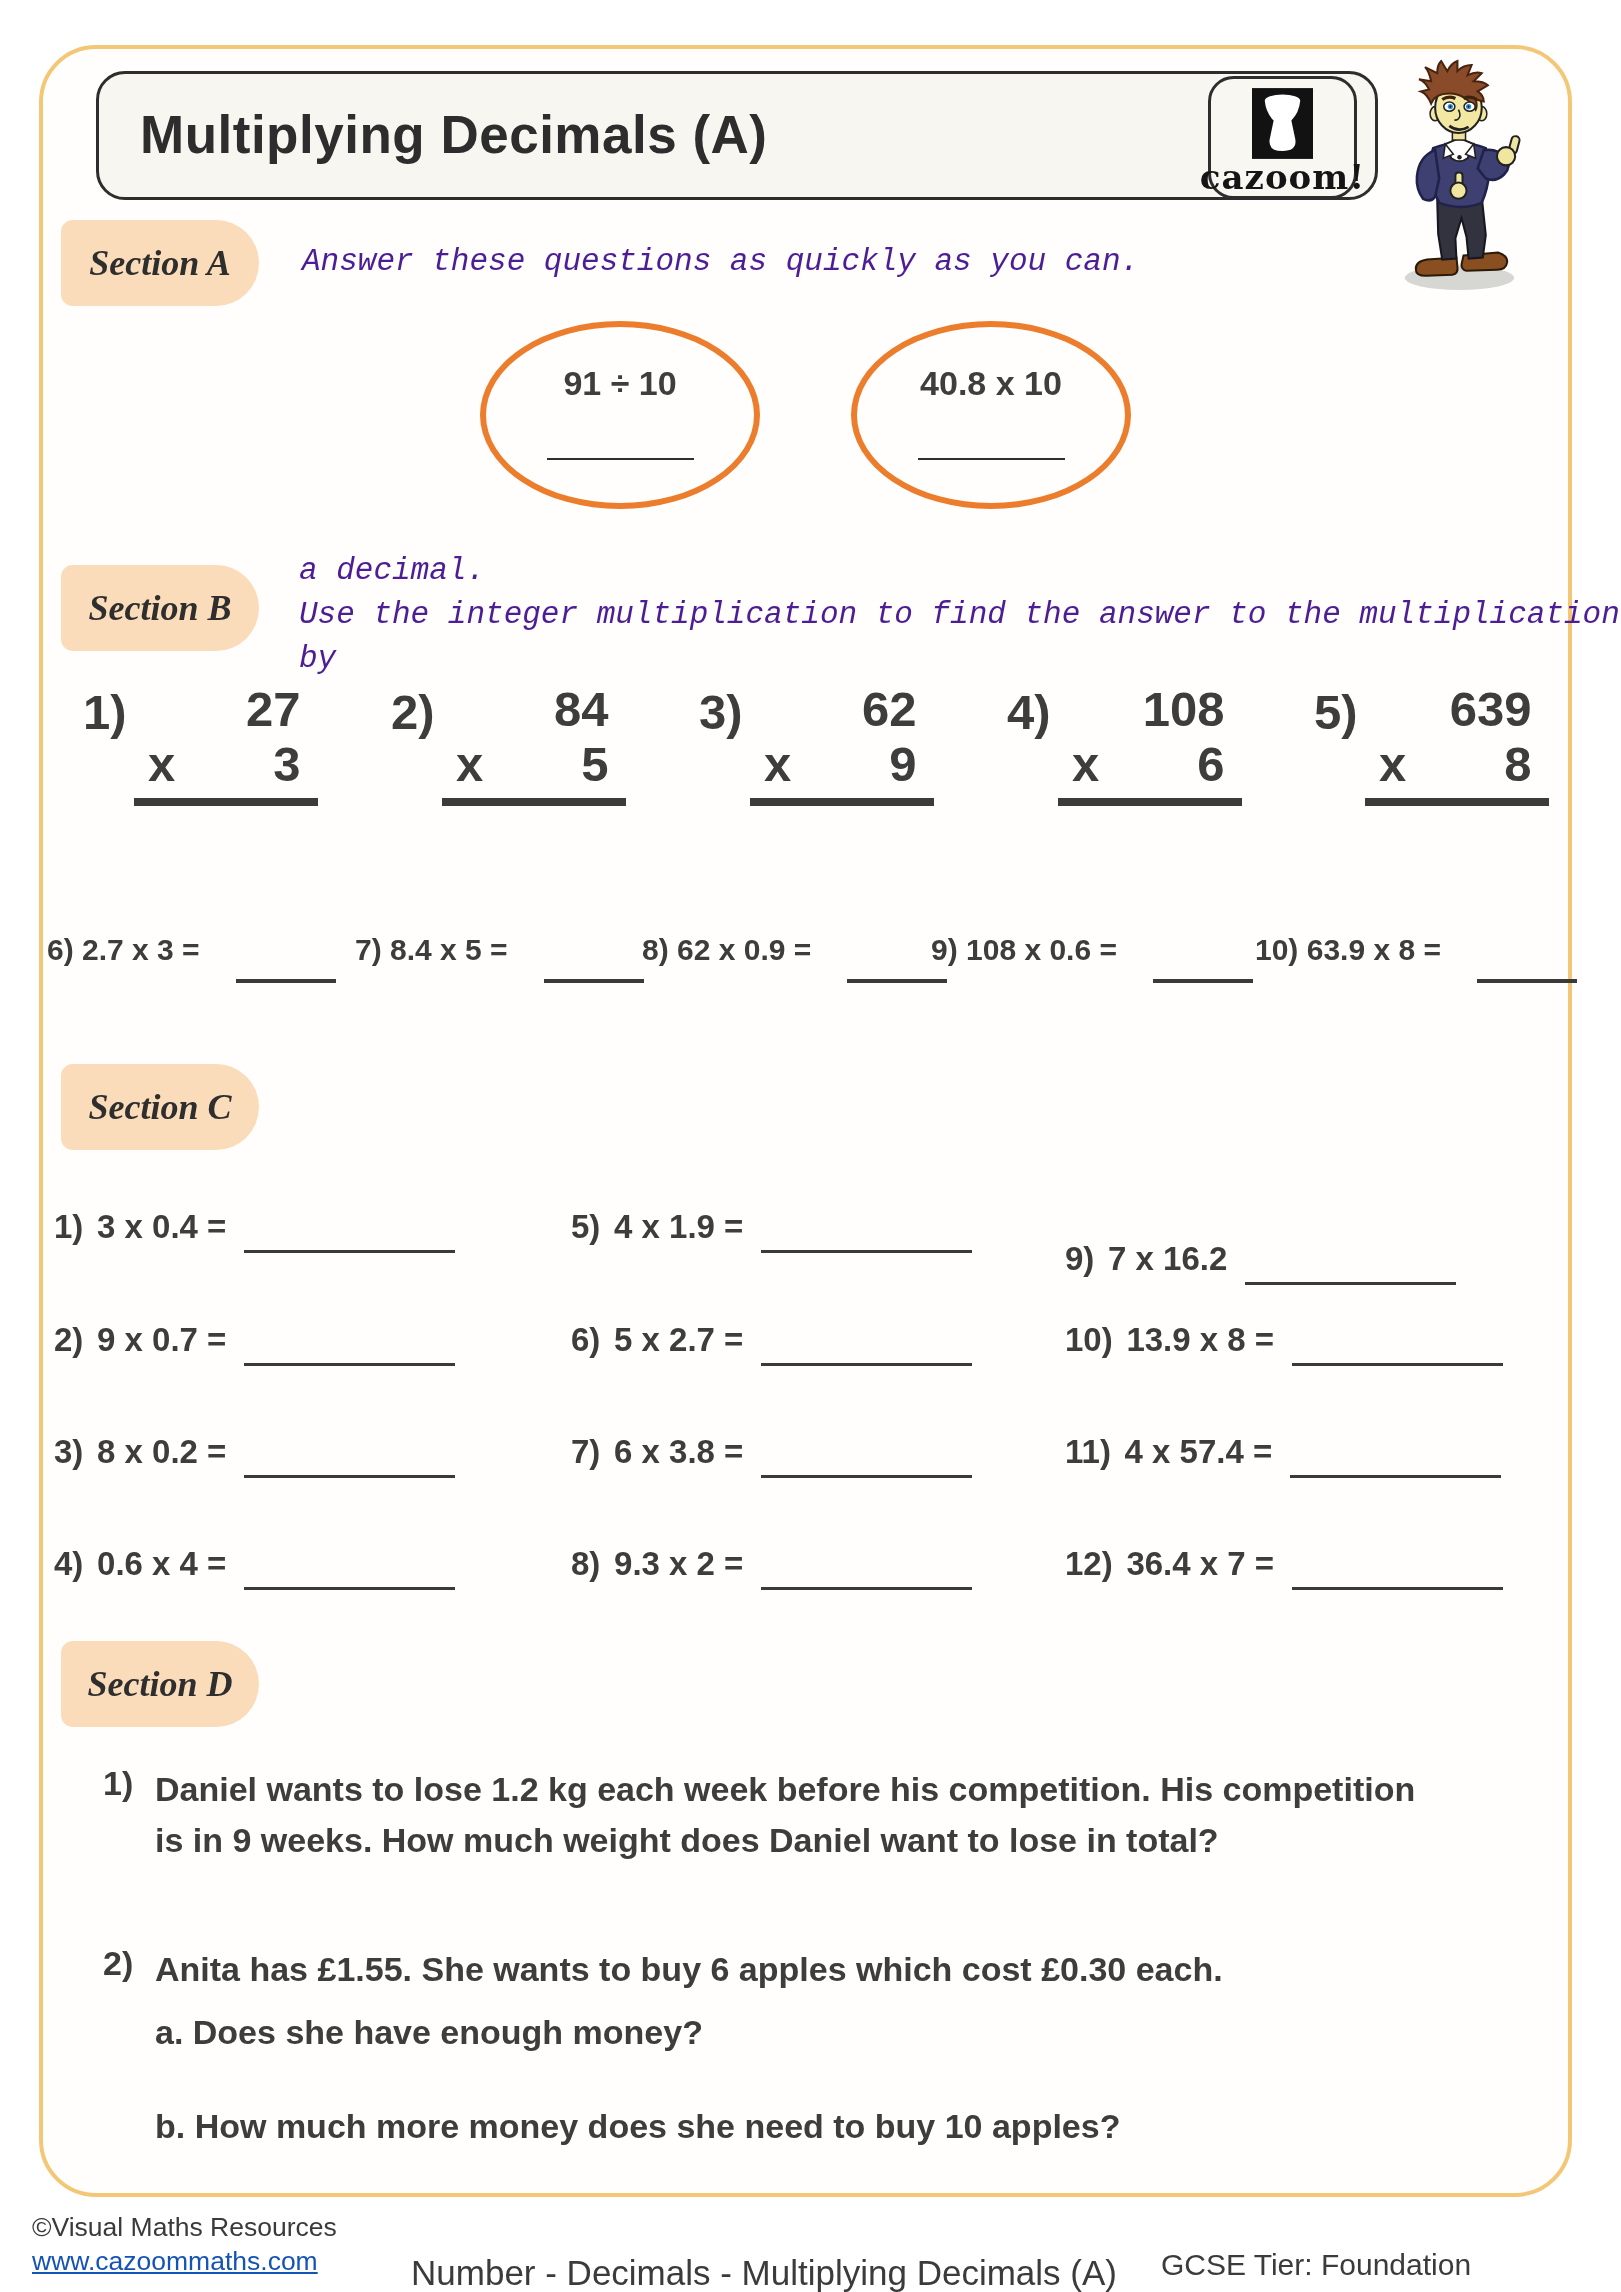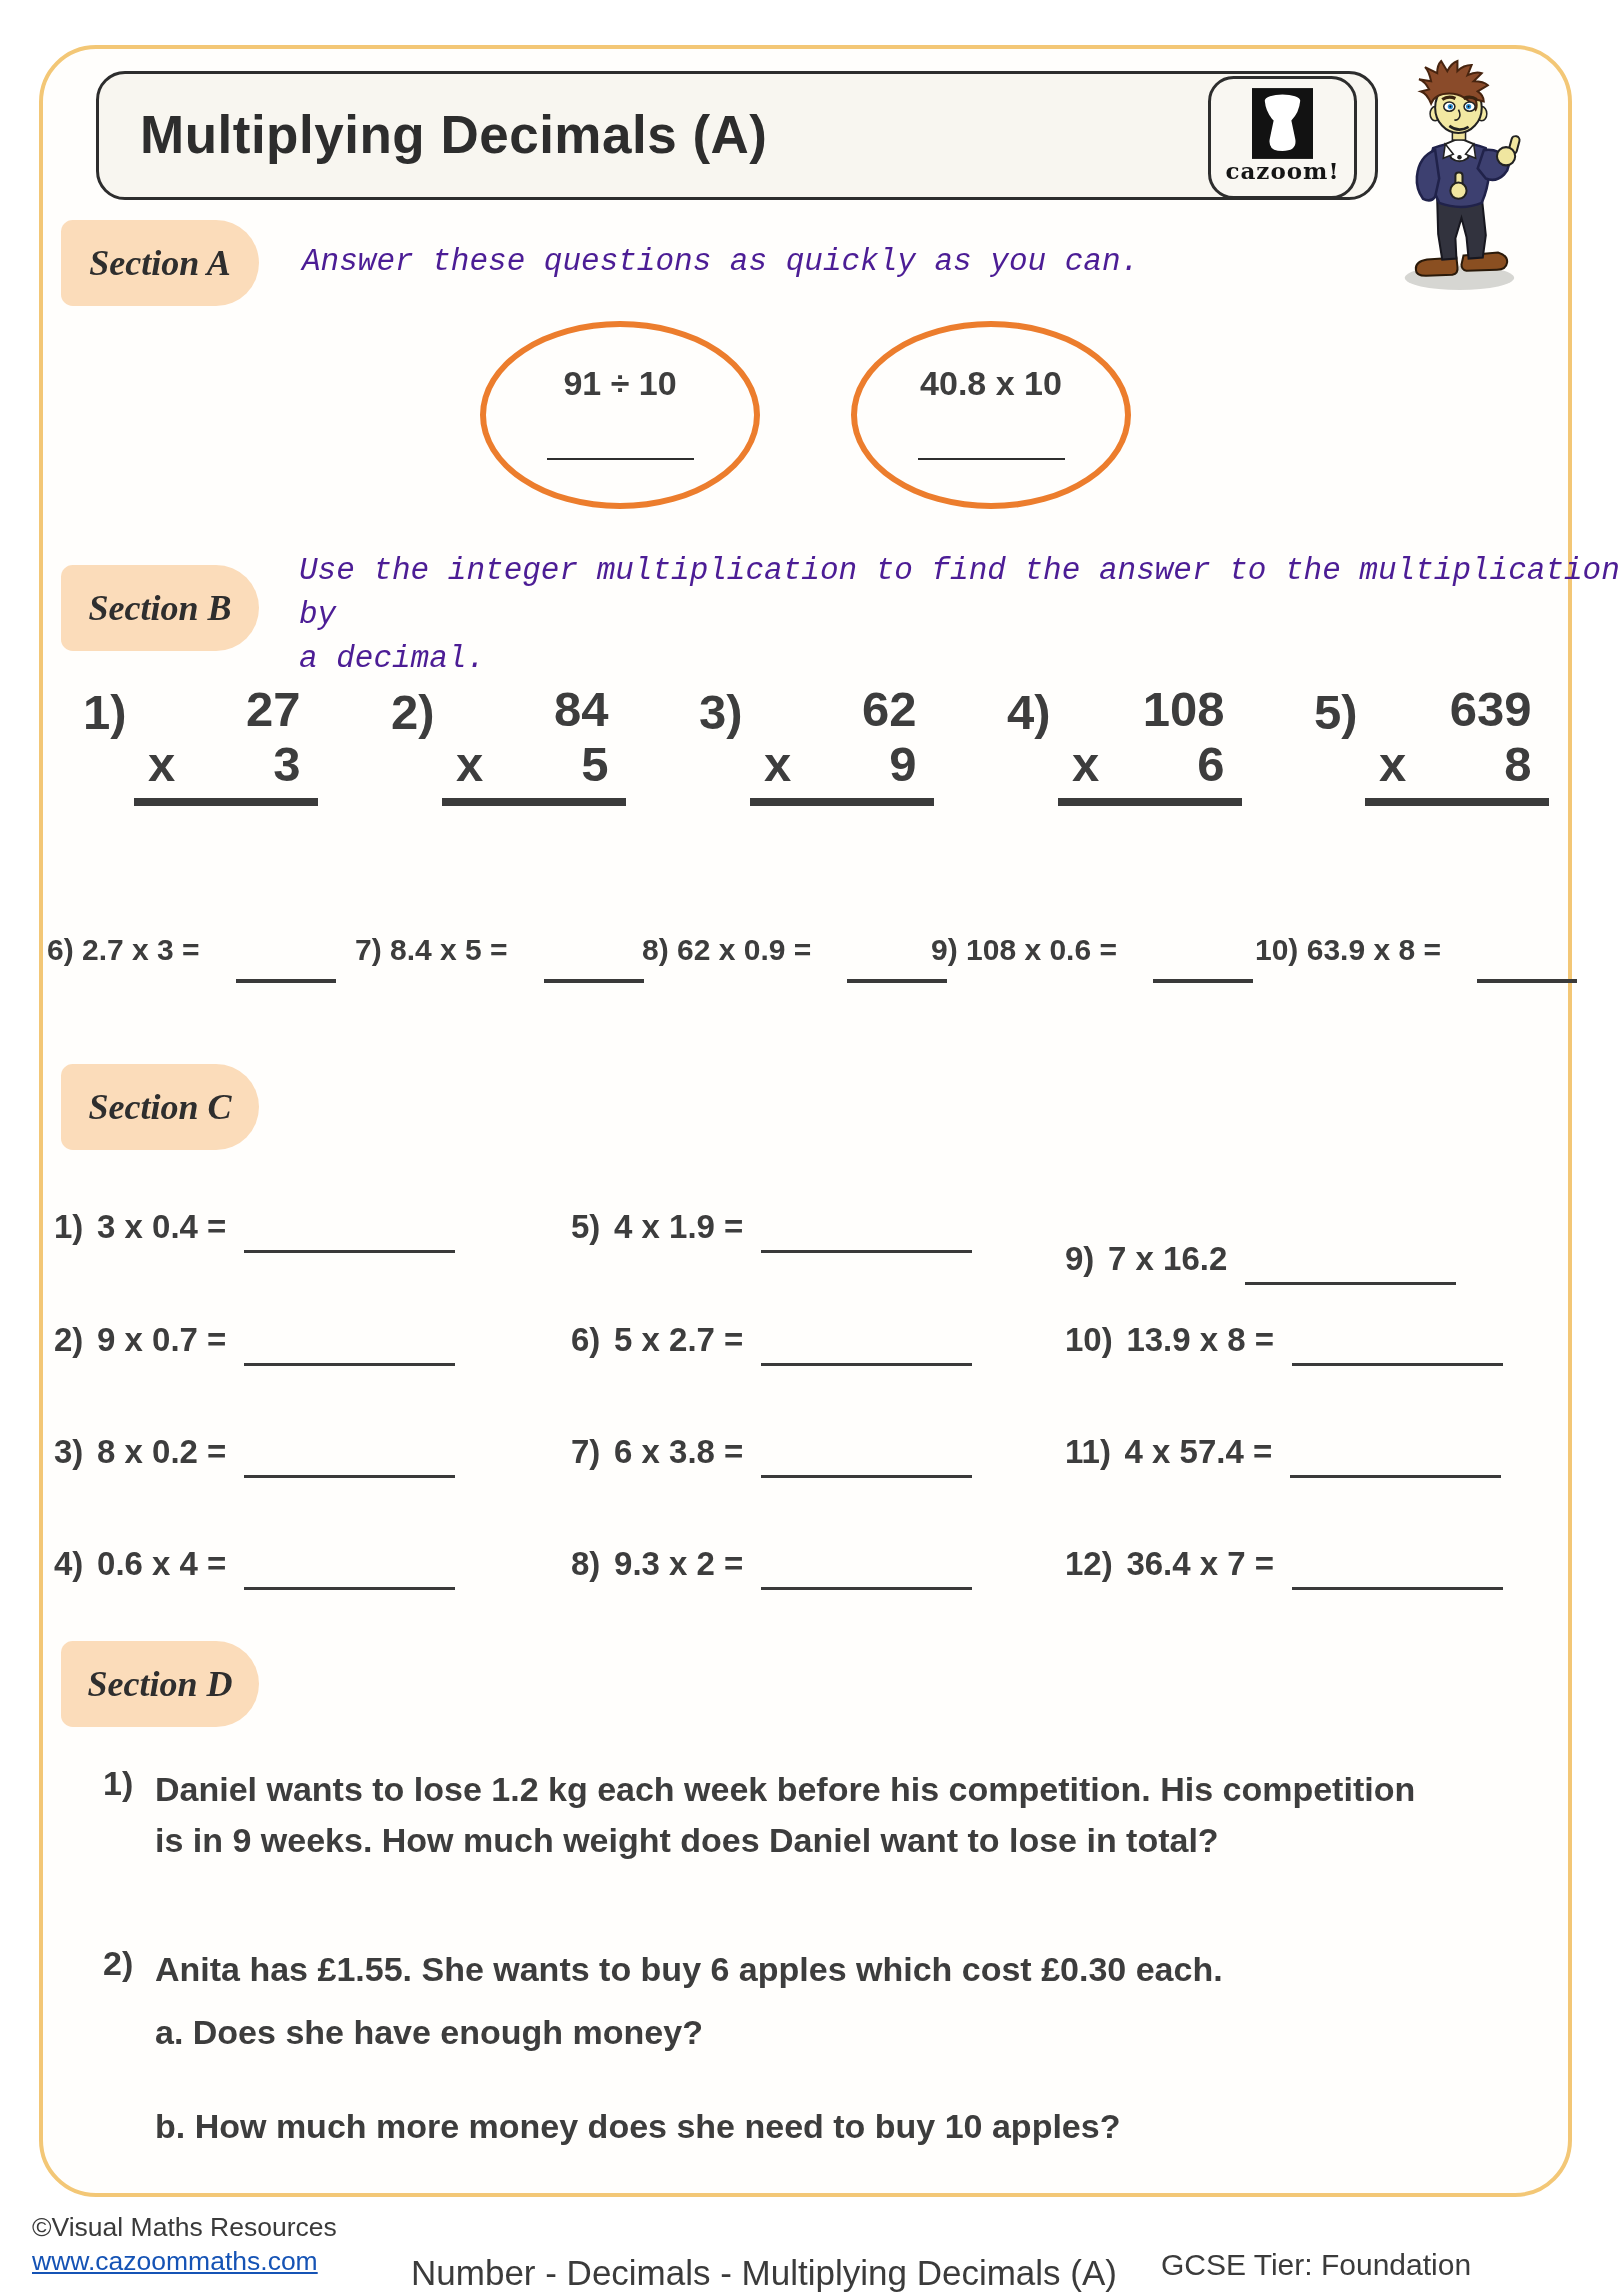--- a/index.html
+++ b/index.html
@@ -14,21 +14,21 @@
   .title-box{position:absolute;left:96px;top:71px;width:1282px;height:129px;box-sizing:border-box;
     border:3.9px solid #2d2d2d;border-radius:29px;background:#F8F6F0;}
   .page-title{position:absolute;left:41px;top:0;height:122px;line-height:122px;
     font-size:53px;font-weight:bold;color:#2d2d2d;letter-spacing:0.5px;}
 
   
   .logo-box{position:absolute;left:1208px;top:76px;width:149px;height:123px;box-sizing:border-box;
     border:3.9px solid #2d2d2d;border-radius:25.5px;background:#F9F7F2;
     display:flex;flex-direction:column;align-items:center;justify-content:flex-start;}
   .logo-box svg{margin-top:8.8px;display:block;}
-  .logo-text{font-family:"DejaVu Serif",serif;font-weight:bold;font-size:23px;color:#151515;
+  .logo-text{font-family:"DejaVu Serif",serif;font-weight:bold;font-size:34px;color:#151515;
     margin-top:-2px;letter-spacing:1px;}
 
   
   .boy{position:absolute;left:1396px;top:59px;width:133px;height:233px;}
 
   
   .section-tab{position:absolute;left:61px;width:198px;height:86px;background:#FBDCBA;
     border-radius:11.8px 43px 43px 11.8px;display:flex;align-items:center;justify-content:center;
     font-family:"Liberation Serif",serif;font-style:italic;font-weight:bold;font-size:36px;color:#2e2e2e;}
 
@@ -141,22 +141,22 @@
   </div>
   <div class="oval" style="left:851px;">
     <div class="oval-q">40.8 x 10</div>
     <div class="oval-line"></div>
   </div>
 
   <div class="section-tab" style="top:565px;">
     <span>Section B</span>
   </div>
   <div class="instr" style="left:299px;top:549px;">
+    <div>a decimal.</div>
     <div>Use the integer multiplication to find the answer to the multiplication by</div>
-    <div>a decimal.</div>
   </div>
 
   <div class="vp" style="left:83px;">
     <span class="vp-num">1)</span>
     <div class="vp-top">27</div>
     <div class="vp-row2">
       <span>x</span>
       <span>3</span>
     </div>
     <div class="vp-line"></div>

